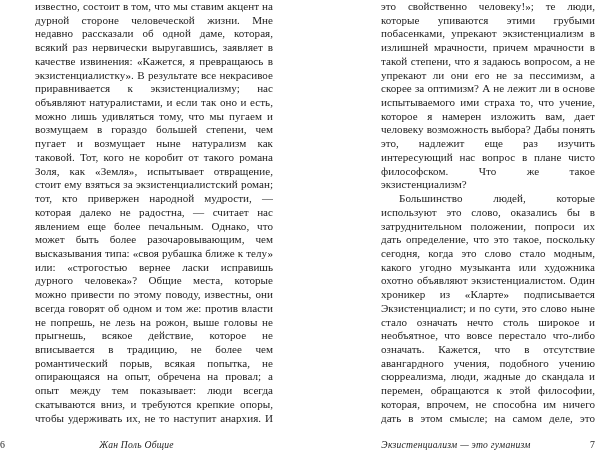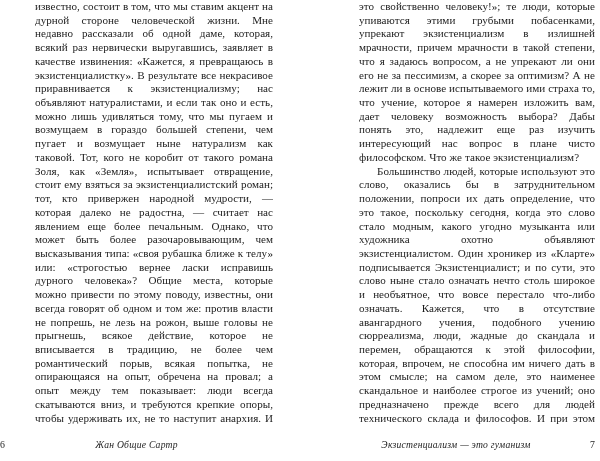--- a/index.html
+++ b/index.html
@@ -43,21 +43,21 @@
     position: absolute;
     top: 0;
     bottom: 36px;
     left: 0;
     right: 0;
     overflow: hidden;
     padding-left: 35px;
   }
 
   .page-left .textblock { left: 0; right: 27px; }
-  .page-right .textblock { left: 24px; right: 5px; }
+  .page-right .textblock { left: 46px; right: 5px; }
 
   p.para {
     margin: 0;
     text-align: justify;
     text-justify: inter-word;
     font-size: 11.1px;
     line-height: 13.72px;
     letter-spacing: 0.02px;
     word-spacing: 0.1px;
     hyphens: manual;
@@ -131,21 +131,21 @@
 
 <div class="spread">
 
   <div class="page page-left">
     <div class="textblock">
       <p class="para cont">известно, состоит в том, что мы ставим акцент на дурной стороне человеческой жизни. Мне недавно рассказали об одной даме, которая, всякий раз нервически выругавшись, заявляет в качестве извинения: «Кажется, я превращаюсь в экзистенциалистку». В результате все некрасивое приравнивается к экзистенциализму; нас объявляют натуралистами, и если так оно и есть, можно лишь удивляться тому, что мы пугаем и возмущаем в гораздо большей степени, чем пугает и возмущает ныне натурализм как таковой. Тот, кого не коробит от такого романа Золя, как «Земля», испытывает отвращение, стоит ему взяться за экзистенциалистский роман; тот, кто привержен народной мудрости, — которая далеко не радостна, — считает нас явлением еще более печальным. Однако, что может быть более разочаровывающим, чем высказывания типа: «своя рубашка ближе к телу» или: «строгостью вернее ласки исправишь дурного человека»? Общие места, которые можно привести по этому поводу, известны, они всегда говорят об одном и том же: против власти не попрешь, не лезь на рожон, выше головы не прыгнешь, всякое действие, которое не вписывается в традицию, не более чем романтический порыв, всякая попытка, не опирающаяся на опыт, обречена на провал; а опыт между тем показывает: люди всегда скатываются вниз, и требуются крепкие опоры, чтобы удерживать их, не то наступит анархия. И тем не менее те же самые люди, которые твердят эти невеселые поговорки, всякий раз, как им показывают более-менее отталкивающий поступок, изрекают: «Как</p>
     </div>
     <div class="footer">
       <div class="footer-inner">
         <span class="folio folio-left">6</span>
-        <span class="runhead">Жан Общие Сартр</span>
+        <span class="runhead">Жан Поль Общие</span>
       </div>
     </div>
   </div>
 
   <div class="page page-right">
     <div class="textblock">
       <p class="para cont">это свойственно человеку!»; те люди, которые упиваются этими грубыми побасенками, упрекают экзистенциализм в излишней мрачности, причем мрачности в такой степени, что я задаюсь вопросом, а не упрекают ли они его не за пессимизм, а скорее за оптимизм? А не лежит ли в основе испытываемого ими страха то, что учение, которое я намерен изложить вам, дает человеку возможность выбора? Дабы понять это, надлежит еще раз изучить интересующий нас вопрос в плане чисто философском. Что же такое экзистенциализм?</p>
       <p class="para indent"><span>Большинство людей, которые используют это слово, оказались бы в затруднительном положении, попроси их дать определение, что это такое, поскольку сегодня, когда это слово стало модным, какого угодно музыканта или художника охотно объявляют экзистенциалистом. Один хроникер из «Кларте» подписывается </span><span class="ital">Экзистенциалист</span><span>; и по сути, это слово ныне стало означать нечто столь широкое и необъятное, что вовсе перестало что-либо означать. Кажется, что в отсутствие авангардного учения, подобного учению сюрреализма, люди, жадные до скандала и перемен, обращаются к этой философии, которая, впрочем, не способна им ничего дать в этом смысле; на самом деле, это наименее скандальное и наиболее строгое из учений; оно предназначено прежде всего для людей технического склада и философов. И при этом оно легко поддается определению. Однако кое-что усложняет понимание этого явления, поскольку имеется два рода экзистенциалистов: первые — христианского, ка-</span></p>
     </div>
     <div class="footer">

